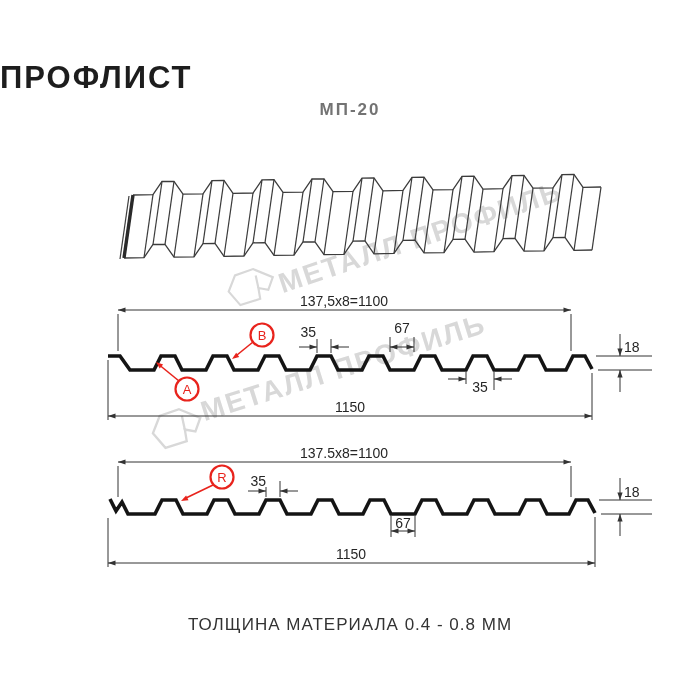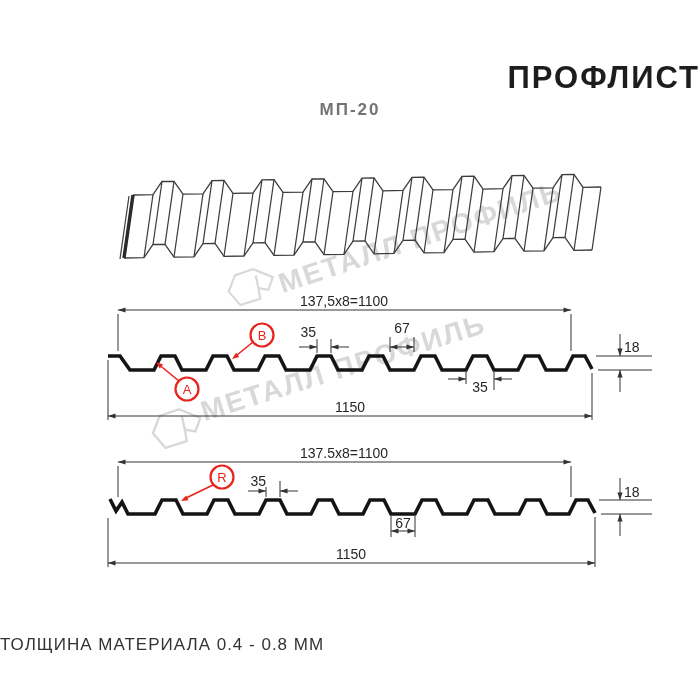--- a/index.html
+++ b/index.html
@@ -1,23 +1,23 @@
 <!DOCTYPE html>
 <html><head>
 <meta charset="utf-8">
 <style>
   html,body{margin:0;padding:0;background:#ffffff;}
   .page{position:relative;width:700px;height:700px;background:#fff;overflow:hidden;
         font-family:"Liberation Sans",sans-serif;}
-  .title{position:absolute;top:60px;left:0;width:700px;text-align:right;
+  .title{position:absolute;top:60px;left:0;width:700px;text-align:left;
          font-size:31px;font-weight:700;letter-spacing:2px;color:#1d1d1d;}
   .subtitle{position:absolute;top:100px;left:0;width:700px;text-align:center;
          font-size:17px;font-weight:700;letter-spacing:2px;color:#737373;}
-  .footer{position:absolute;top:615px;left:0;width:700px;
-         font-size:17px;font-weight:400;letter-spacing:1px;color:#333;margin-top:20px;}
+  .footer{position:absolute;top:615px;left:0;width:700px;text-align:center;
+         font-size:17px;font-weight:400;letter-spacing:1px;color:#333;}
   .wm-text{position:absolute;font-size:28px;font-weight:700;letter-spacing:2px;
          color:#d8d8d8;white-space:nowrap;transform-origin:0 100%;}
   .wm1{left:284px;top:270px;height:28px;line-height:28px;transform:rotate(-18.5deg);}
   .wm2{left:206px;top:398px;height:28px;line-height:28px;transform:rotate(-17.5deg);}
   .wm-logo{position:absolute;}
   .logo1{left:226px;top:266px;}
   .logo2{left:150px;top:406px;}
   svg.drawing{position:absolute;left:0;top:0;}
   svg text{font-family:"Liberation Sans",sans-serif;font-size:14px;fill:#262626;}
   svg text.marker{font-size:13px;fill:#e8231c;}

